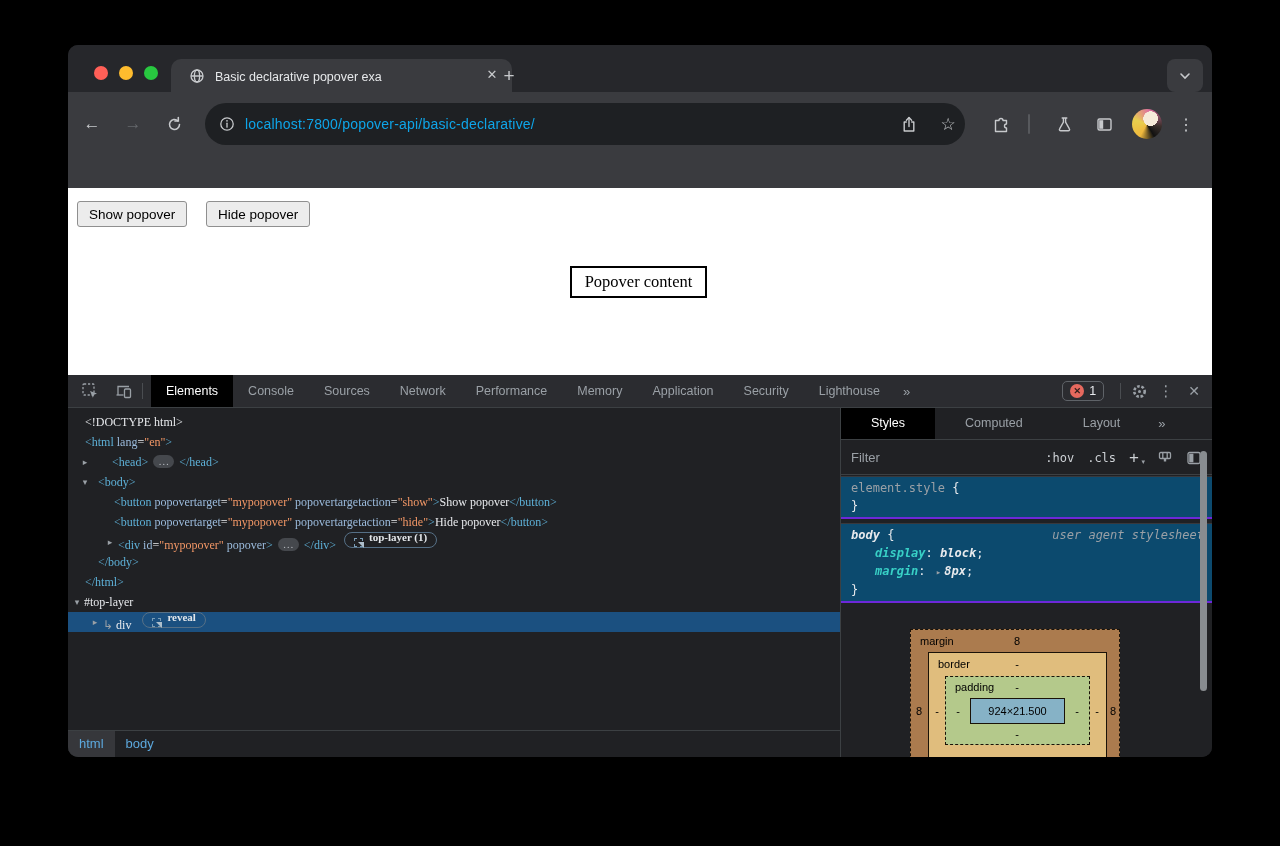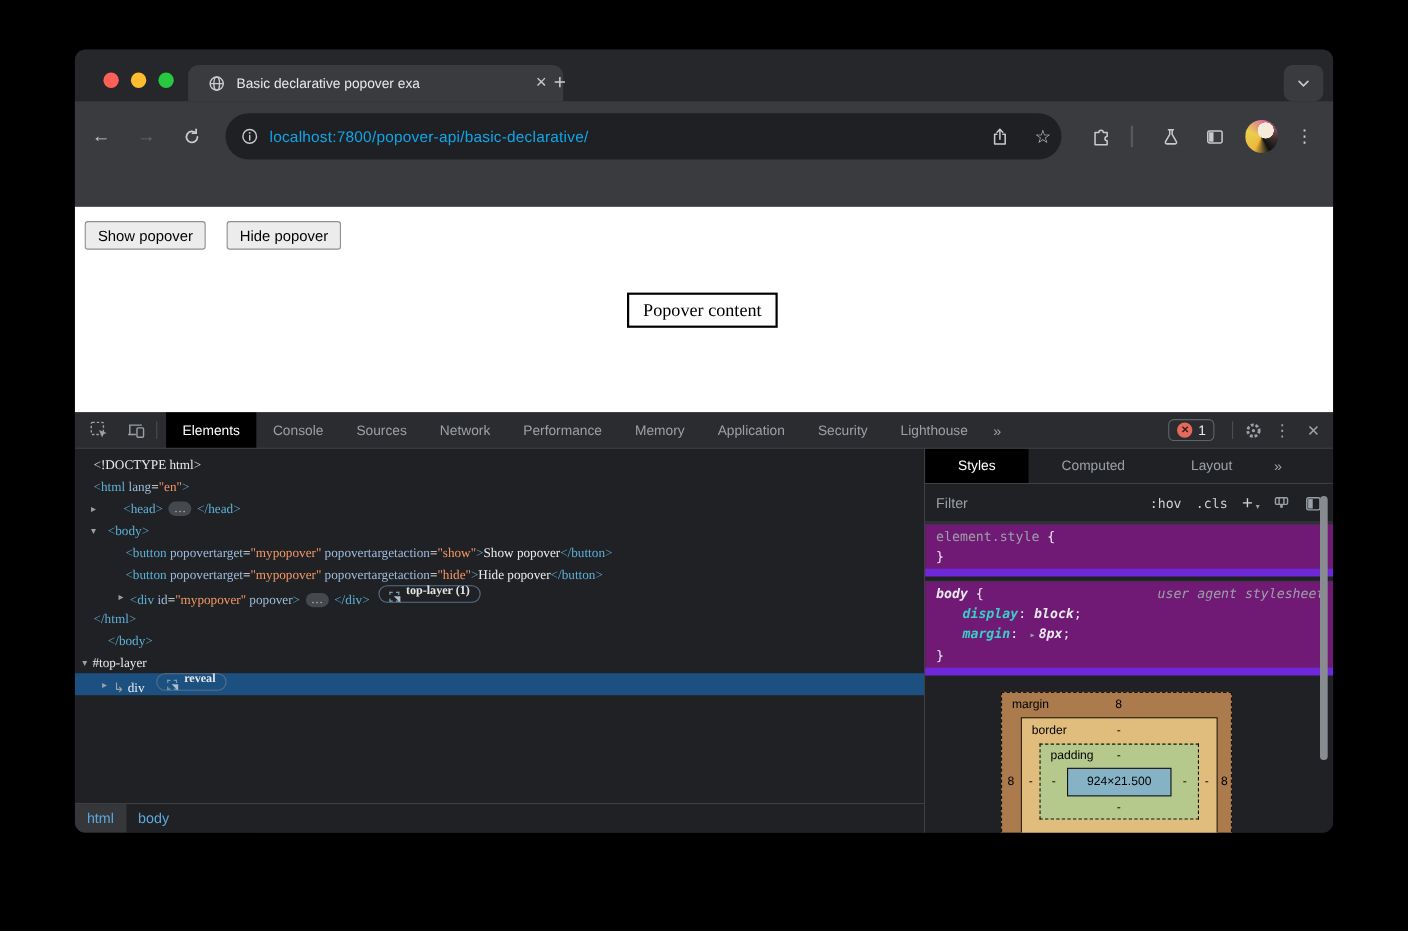--- a/index.html
+++ b/index.html
@@ -98,21 +98,21 @@
   .filter-row { position:absolute; top:33px; left:0; right:0; height:34px; border-bottom:1px solid #3c4043;
              display:flex; align-items:center; padding:0 10px; gap:13px; }
   .filter-input { flex:1; background:transparent; border:none; outline:none; color:#cdd1d5; font-size:13px;
              font-family:"Liberation Sans",sans-serif; min-width:30px; }
   .filter-input::placeholder { color:#9aa0a6; }
   .toggle { color:#cdd1d5; font-family:"DejaVu Sans Mono",monospace; font-size:12px; }
   .plus-wrap { position:relative; color:#cdd1d5; font-size:17px; line-height:17px; padding-right:5px; }
   .plus-caret { position:absolute; right:-1px; bottom:-4px; font-size:7px; color:#9aa0a6; }
 
   .rules { position:absolute; top:68px; left:0; right:0; }
-  .rule { background:#701a75; border-top:1px solid #38393d; border-bottom:7px solid #6d28d9;
+  .rule { background:#0c4a6e; border-top:1px solid #38393d; border-bottom:2px solid #6d28d9;
           margin-bottom:4px; padding:2px 8px 2px 10px; font-family:"DejaVu Sans Mono",monospace;
           font-size:12px; color:#e8eaed; position:relative; }
   .rule-line { line-height:18px; white-space:nowrap; }
   .sel-plain { color:#9aa0a6; }
   .sel-elem  { color:#e8eaed; font-weight:bold; font-style:italic; }
   .origin { position:absolute; right:8px; top:2px; line-height:18px; color:#9aa0a6; font-style:italic; }
   .prop { padding-left:24px; }
   .pname { color:#38d0c6; font-weight:bold; font-style:italic; }
   .pval  { color:#e8eaed; font-weight:bold; font-style:italic; }
   .parrow { color:#9aa0a6; font-size:9px; margin:0 3px; }
@@ -269,22 +269,22 @@
             <div class="dom-row"><span style="padding-left: 17px; display: inline-block;"><span class="tk-pl">&lt;!DOCTYPE html&gt;</span></span></div>
             <div class="dom-row"><span style="padding-left: 17px; display: inline-block;"><span class="tk-tg">&lt;html</span><span class="tk-at"> lang</span><span class="tk-pl">=</span><span class="tk-vl">"en"</span><span class="tk-tg">&gt;</span></span></div>
             <div class="dom-row"><span class="dm-arrow" style="left: 12px;">▸</span><span style="padding-left: 44px; display: inline-block;"><span class="tk-tg">&lt;head&gt;</span><span class="ellipsis">…</span><span class="tk-tg">&lt;/head&gt;</span></span></div>
             <div class="dom-row"><span class="dm-arrow" style="left: 12px;">▾</span><span style="padding-left: 30px; display: inline-block;"><span class="tk-tg">&lt;body&gt;</span></span></div>
             <div class="dom-row"><span style="padding-left: 46px; display: inline-block;"><span class="tk-tg">&lt;button</span><span class="tk-at"> popovertarget</span><span class="tk-pl">=</span><span class="tk-vl">"mypopover"</span><span class="tk-at"> popovertargetaction</span><span class="tk-pl">=</span><span class="tk-vl">"show"</span><span class="tk-tg">&gt;</span><span class="tk-tx">Show popover</span><span class="tk-tg">&lt;/button&gt;</span></span></div>
             <div class="dom-row"><span style="padding-left: 46px; display: inline-block;"><span class="tk-tg">&lt;button</span><span class="tk-at"> popovertarget</span><span class="tk-pl">=</span><span class="tk-vl">"mypopover"</span><span class="tk-at"> popovertargetaction</span><span class="tk-pl">=</span><span class="tk-vl">"hide"</span><span class="tk-tg">&gt;</span><span class="tk-tx">Hide popover</span><span class="tk-tg">&lt;/button&gt;</span></span></div>
             <div class="dom-row"><span class="dm-arrow" style="left: 37px;">▸</span><span style="padding-left: 50px; display: inline-block;"><span class="tk-tg">&lt;div</span><span class="tk-at"> id</span><span class="tk-pl">=</span><span class="tk-vl">"mypopover"</span><span class="tk-at"> popover</span><span class="tk-tg">&gt;</span><span class="ellipsis">…</span><span class="tk-tg">&lt;/div&gt;</span><span class="node-badge">
                   <span class="badge-ico"></span>
                   <span>top-layer (1)</span>
                 </span></span></div>
+            <div class="dom-row"><span style="padding-left: 30px; display: inline-block;"><span class="tk-tg">&lt;/body&gt;</span></span></div>
             <div class="dom-row"><span style="padding-left: 17px; display: inline-block;"><span class="tk-tg">&lt;/html&gt;</span></span></div>
-            <div class="dom-row"><span style="padding-left: 30px; display: inline-block;"><span class="tk-tg">&lt;/body&gt;</span></span></div>
             <div class="dom-row"><span class="dm-arrow" style="left: 4px;">▾</span><span style="padding-left: 16px; display: inline-block;"><span class="tk-pl">#top-layer</span></span></div>
             <div class="dom-row sel"><span class="dm-arrow" style="left: 22px;">▸</span><span style="padding-left: 35px; display: inline-block;"><span class="tk-sy">↳ </span><span class="tk-pl">div </span><span class="node-badge">
                   <span class="badge-ico"></span>
                   <span>reveal</span>
                 </span></span></div>
           </div>
         <div class="crumbs" id="crumbs">
             <span class="crumb first">html</span>
             <span class="crumb">body</span>
           </div>

